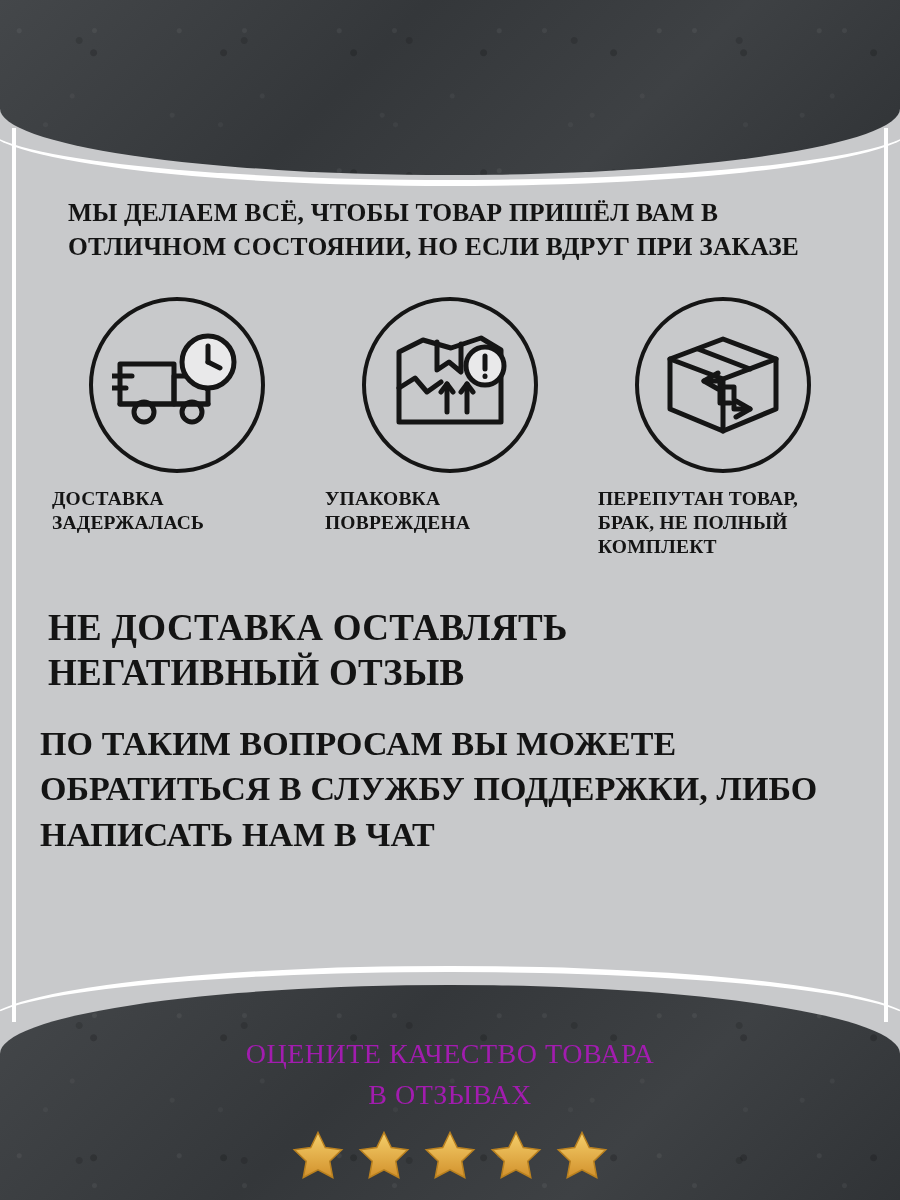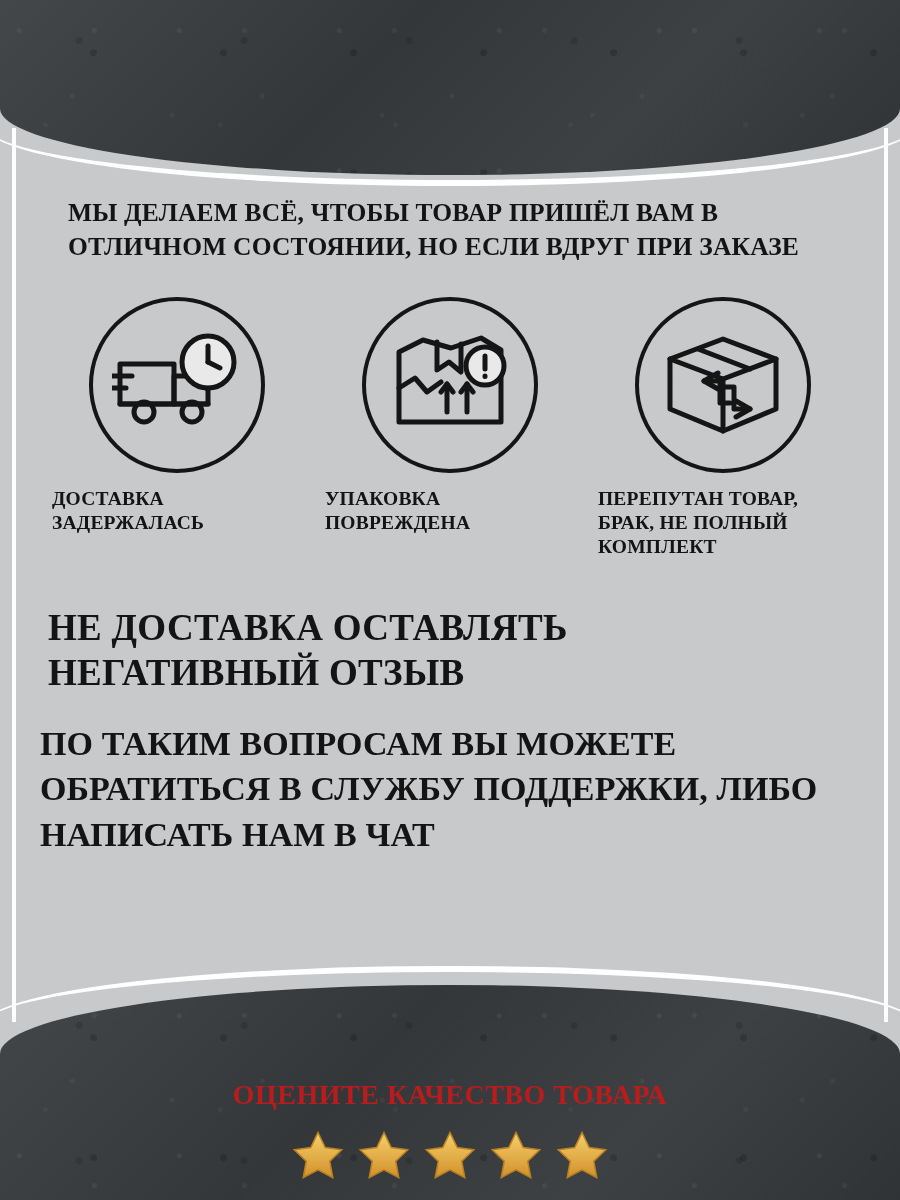--- a/index.html
+++ b/index.html
@@ -180,23 +180,23 @@
   
   .footer-wrap {
     position: absolute;
     bottom: 14px;
     left: 0;
     width: 900px;
     text-align: center;
     z-index: 5;
   }
   .footer-title {
-    color: #b91c1c;
+    color: #a21caf;
     font-size: 28px;
-    font-weight: bold;
+    font-weight: normal;
     line-height: 1.25;
     letter-spacing: .5px;
     margin: 0 0 14px 0;
   }
   .stars {
     display: flex;
     justify-content: center;
     align-items: center;
     gap: 4px;
   }
@@ -291,20 +291,21 @@
     </div>
 
     <div class="headline">НЕ ДОСТАВКА ОСТАВЛЯТЬ</div>
     <div class="headline" style="margin-top:0">НЕГАТИВНЫЙ ОТЗЫВ</div>
 
     <div class="subtext">ПО ТАКИМ ВОПРОСАМ ВЫ МОЖЕТЕ ОБРАТИТЬСЯ В СЛУЖБУ ПОДДЕРЖКИ, ЛИБО НАПИСАТЬ НАМ В ЧАТ</div>
   </div>
 
   <div class="footer-wrap">
     <div class="footer-title">ОЦЕНИТЕ КАЧЕСТВО ТОВАРА</div>
+    <div class="footer-title" style="margin-top:-8px">В ОТЗЫВАХ</div>
     <div class="stars">
       <svg class="star" width="62" height="60" viewBox="0 0 24 24">
           <defs>
             <linearGradient id="g1" x1="0" y1="0" x2="0" y2="1">
               <stop offset="0" stop-color="#f5cf6b"></stop>
               <stop offset="1" stop-color="#d2912c"></stop>
             </linearGradient>
           </defs>
           <path d="M12 2.6l2.9 6 6.6.9-4.8 4.6 1.2 6.5L12 17.5 6.1 20.6l1.2-6.5L2.5 9.5l6.6-.9z" fill="url(#g1)" stroke="#b9801f" stroke-width=".6"></path>
         </svg>

